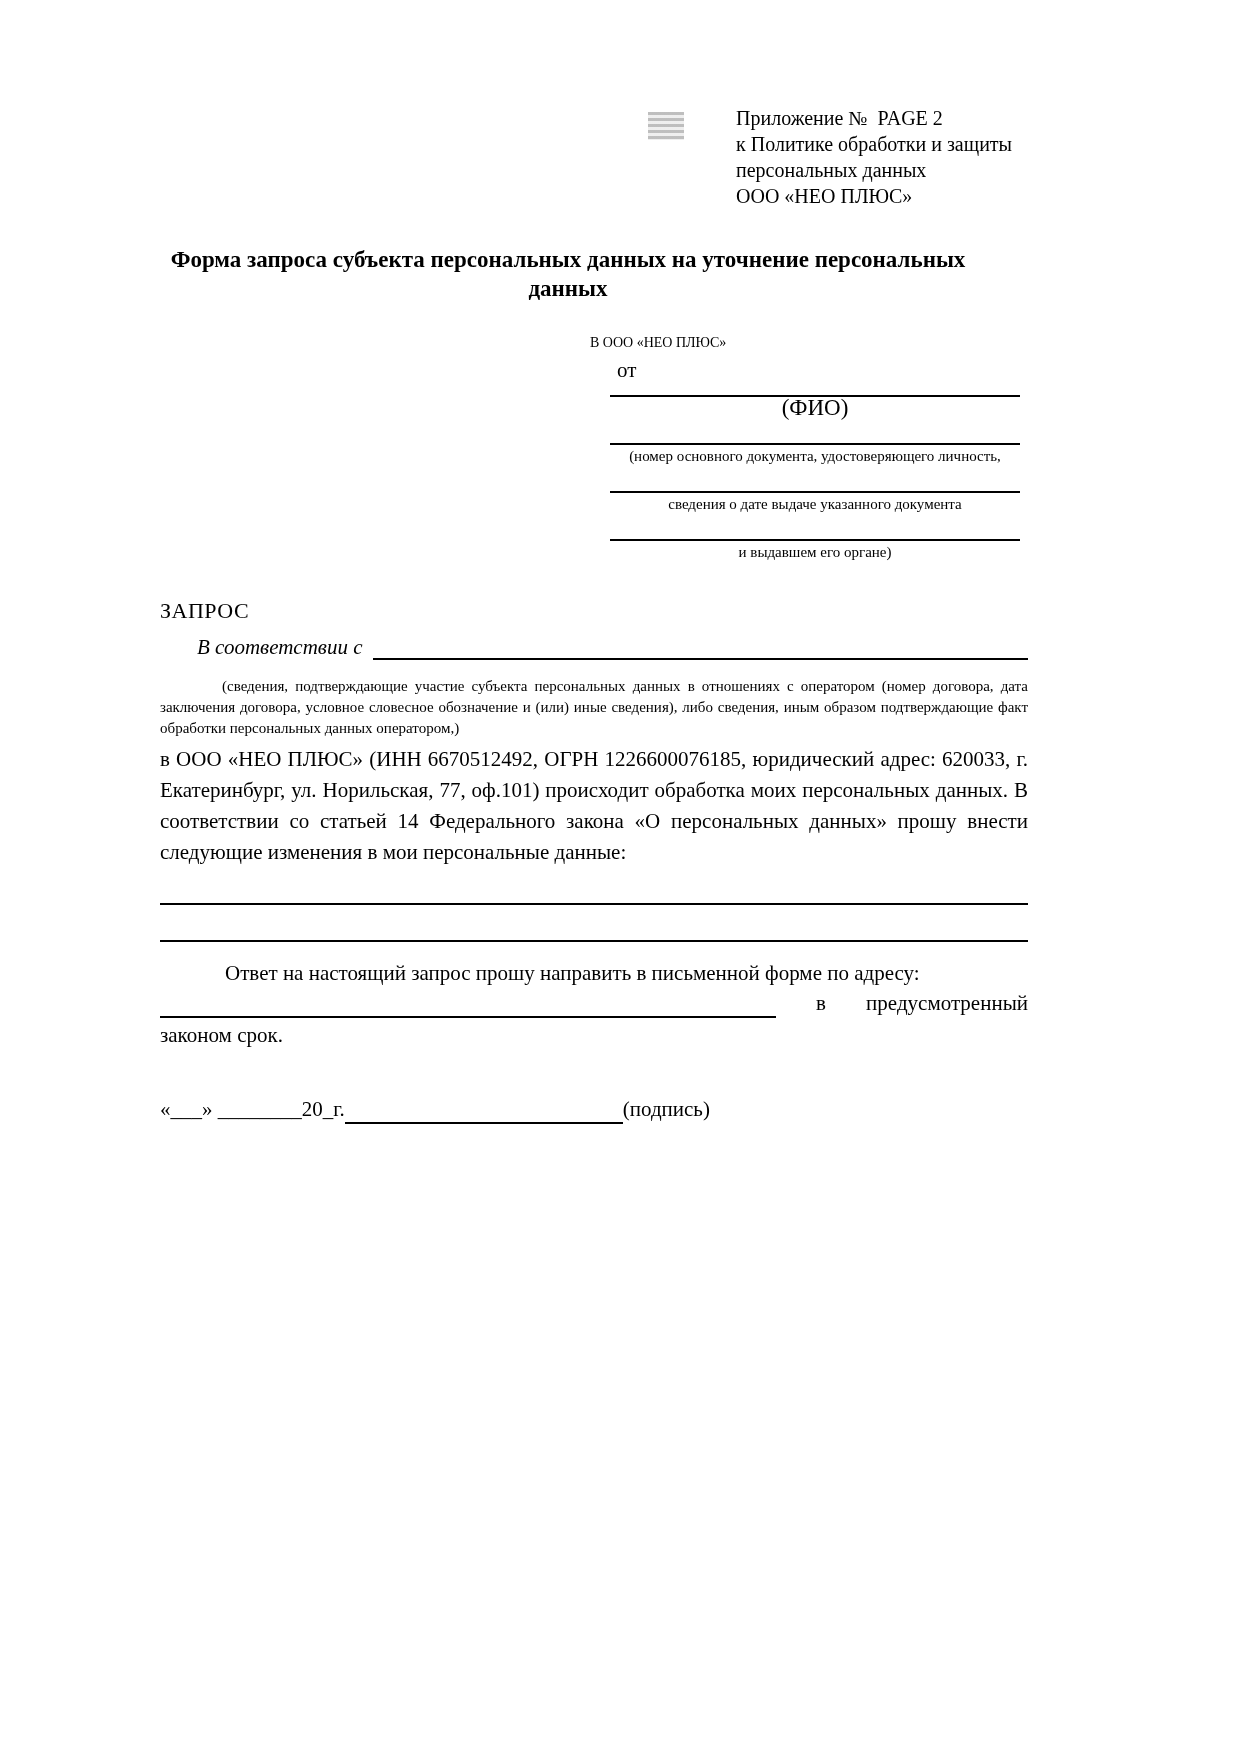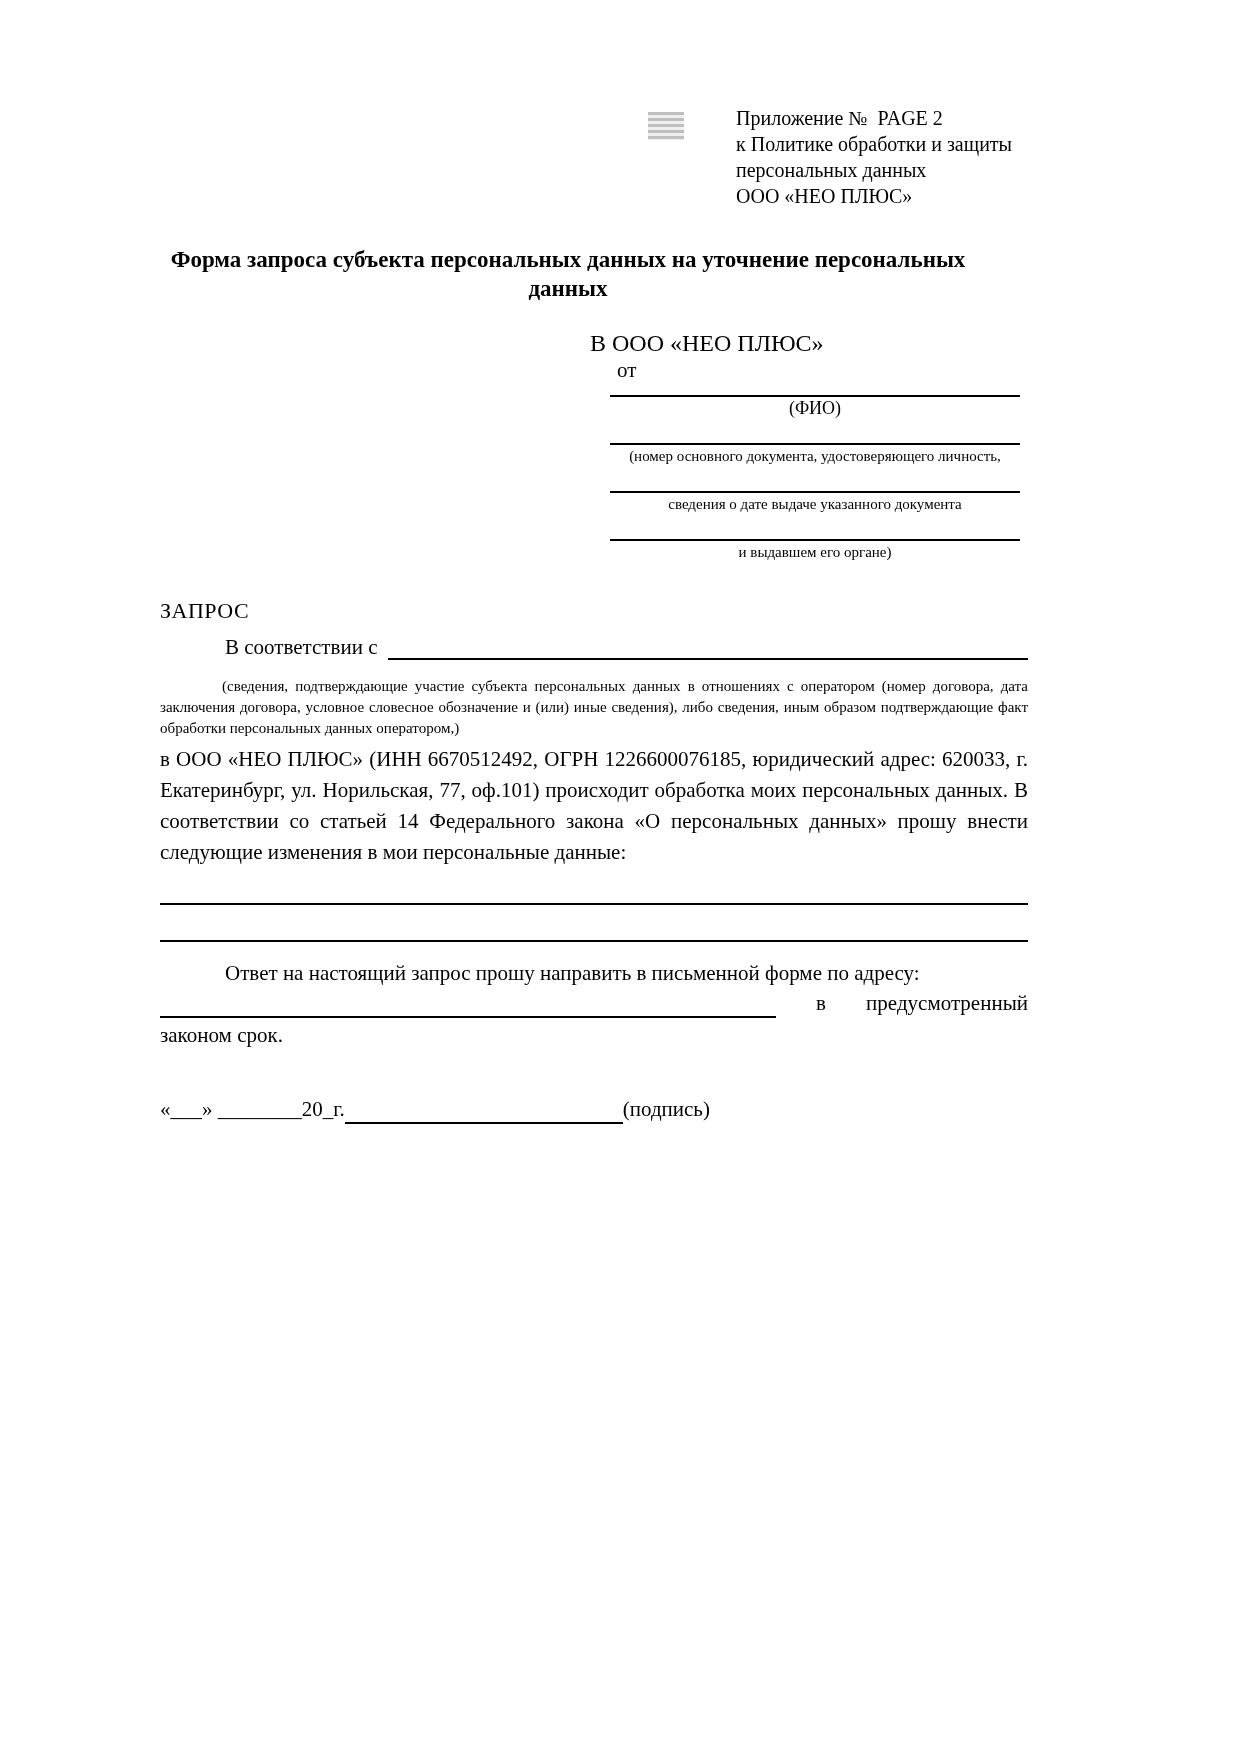--- a/index.html
+++ b/index.html
@@ -38,43 +38,43 @@
   .doc-title {
     width: 800px;
     margin: 36px auto 0 8px;
     text-align: center;
     font-weight: bold;
     font-size: 23px;
     line-height: 29px;
   }
   
   .addressee { margin-top: 26px; margin-left: 430px; width: 438px; }
-  .addr-to   { font-size: 24px; line-height: 28px; }
+  .addr-to   { font-size: 14px; line-height: 28px; }
   .addr-from { font-size: 21px; line-height: 26px; margin-left: 27px; }
   .addr-line {
     margin-left: 20px; width: 410px;
     border-bottom: 2px solid #000;
     height: 12px;
   }
   .addr-line.tall { height: 24px; }
   .addr-caption {
     margin-left: 20px; width: 410px;
     text-align: center;
     font-size: 15px; line-height: 22px;
   }
-  .addr-caption.fio { font-size: 18px; }
+  .addr-caption.fio { font-size: 23px; }
   
   .req-heading {
     margin-top: 34px;
     text-align: left;
     font-size: 22px; line-height: 28px;
     letter-spacing: 0.5px;
   }
   .intro-row { display: flex; align-items: flex-end; margin-top: 6px; font-size: 21px; }
-  .intro-row .intro-label { margin-left: 65px; white-space: nowrap; padding-right: 10px; }
+  .intro-row .intro-label { margin-left: 37px; white-space: nowrap; padding-right: 10px; font-style: italic; }
   .intro-row .intro-fill { flex: 1 1 auto; border-bottom: 2px solid #000; height: 27px; }
   .footnote {
     margin-top: 16px;
     font-size: 15px; line-height: 21px;
     text-align: justify;
     text-indent: 62px;
   }
   .body-par {
     margin-top: 5px;
     font-size: 21px; line-height: 31px;

